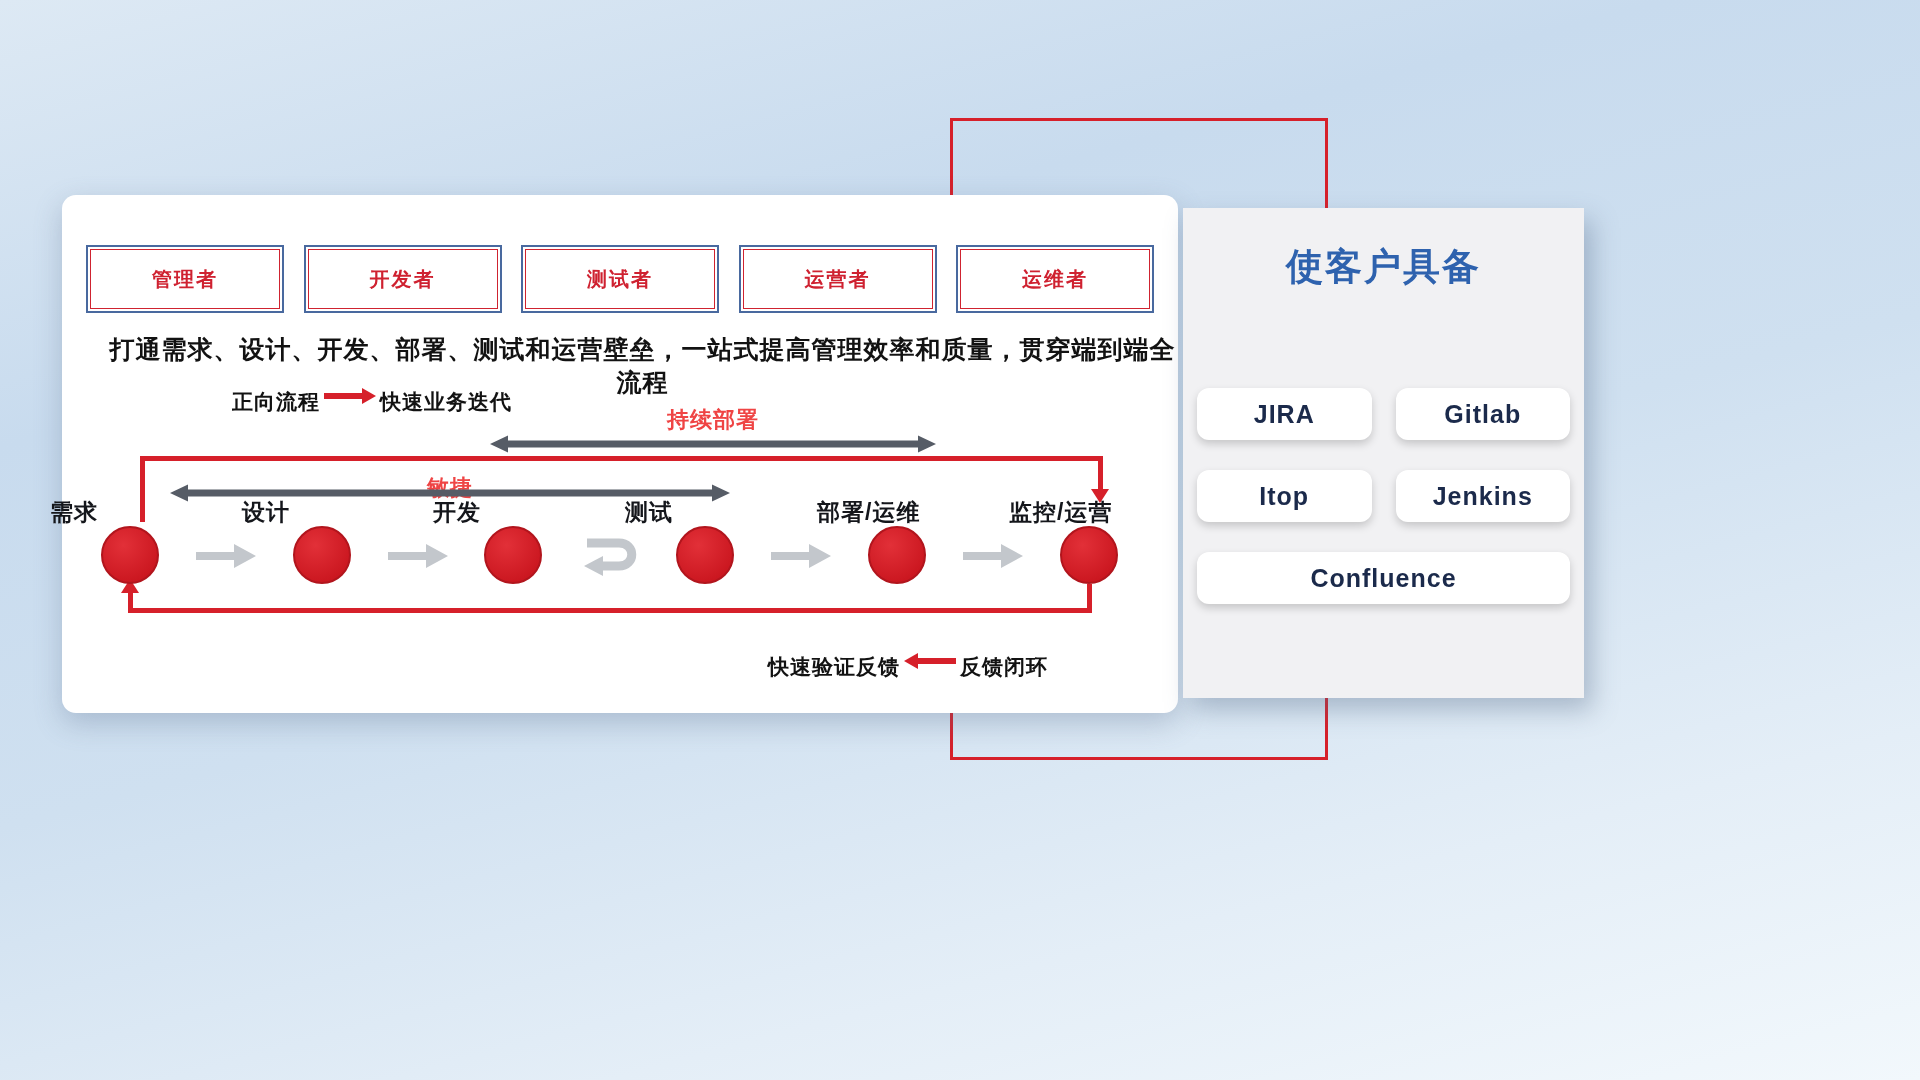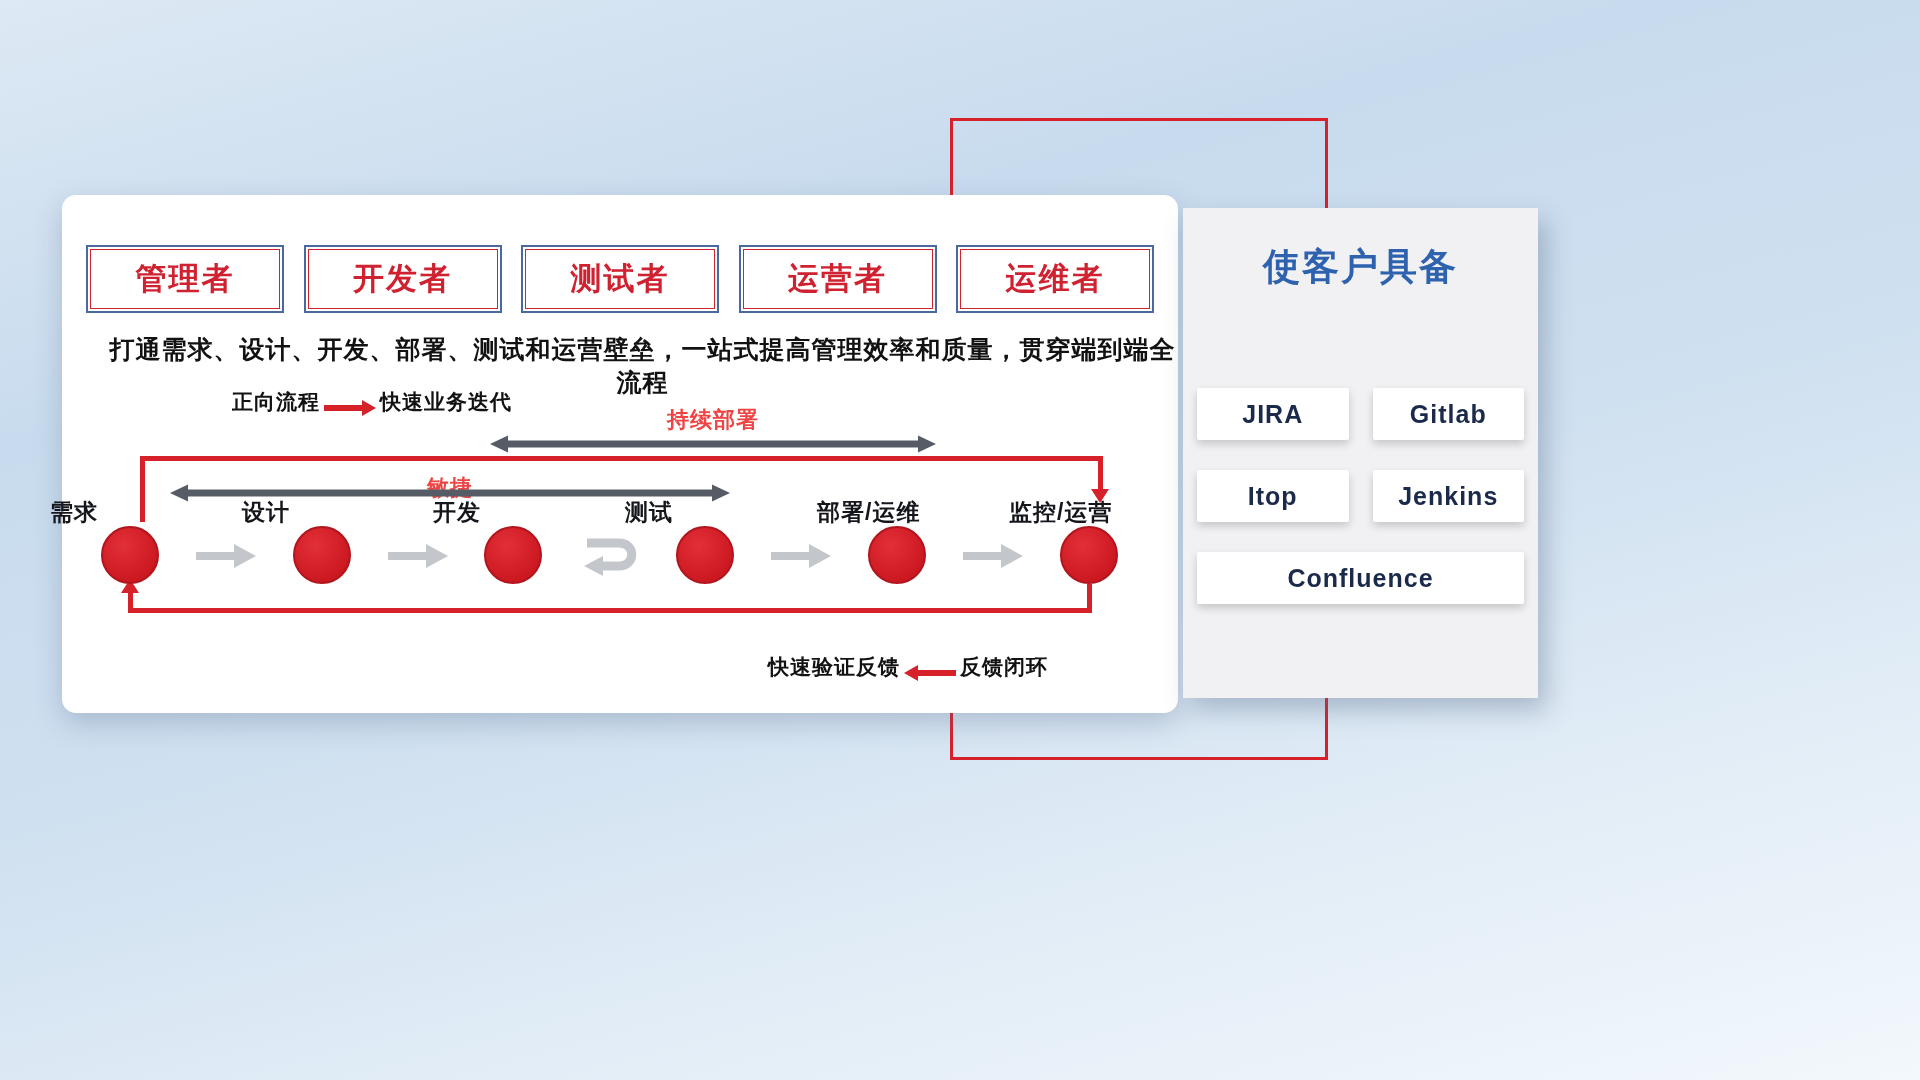--- a/index.html
+++ b/index.html
@@ -40,39 +40,39 @@
     display: flex;
     justify-content: space-between;
   }
   .role-box {
     width: 190px; height: 60px;
     display: flex; align-items: center; justify-content: center;
     border: 1px solid #cf2330;
     outline: 2px solid #49699f;
     outline-offset: 2px;
     color: #cf2130;
-    font-size: 31px;
+    font-size: 20px;
     font-weight: bold;
     letter-spacing: 2px;
     background: #fff;
   }
 
   .subtitle {
     position: absolute;
     left: 0; right: 0; top: 138px;
     text-align: center;
     font-size: 25px;
     font-weight: bold;
     color: #121212;
     letter-spacing: 1px;
     padding-left: 45px;
   }
 
   
-  .legend { position: absolute; display: flex; align-items: flex-end; gap: 4px; }
+  .legend { position: absolute; display: flex; align-items: flex-start; gap: 4px; }
   .legend-forward { left: 170px; top: 193px; }
   .legend-feedback { left: 706px; top: 458px; }
   .legend .lg-text { font-size: 21px; font-weight: bold; color: #121212; letter-spacing: 1px; }
 
   
   .dark-arrow { position: absolute; }
   .cd-arrow   { left: 428px; top: 240px; }
   .agile-arrow{ left: 108px; top: 289px; }
   .dark-arrow-label {
     position: absolute;
@@ -126,21 +126,21 @@
     background: radial-gradient(circle at 38% 32%, #e23038, #cb1720 75%);
     border: 2px solid #b2151d;
   }
   .gray-arrow { position: absolute; top: 349px; }
   .loop-icon  { position: absolute; left: 515px; top: 338px; }
 
   
   .panel {
     position: absolute;
     left: 1183px; top: 208px;
-    width: 355px; height: 490px;
+    width: 401px; height: 490px;
     background: #f1f1f3;
     box-shadow: 8px 12px 24px rgba(85, 105, 135, 0.38);
     z-index: 3;
   }
   .panel-title {
     position: absolute;
     left: 0; right: 0;
     text-align: center;
     font-size: 37px;
     font-weight: bold;
@@ -153,21 +153,21 @@
     position: absolute;
     left: 14px; right: 14px; top: 180px;
     display: grid;
     grid-template-columns: 1fr 1fr;
     column-gap: 24px;
     row-gap: 30px;
   }
   .tool {
     height: 52px;
     background: #ffffff;
-    border-radius: 2px;
+    border-radius: 12px;
     box-shadow: 0 4px 9px rgba(0, 0, 0, 0.18);
     display: flex; align-items: center; justify-content: center;
     font-size: 25px;
     font-weight: bold;
     color: #1b2a4b;
     letter-spacing: 1px;
   }
   .tool-wide { grid-column: 1 / -1; text-align: center; }
 </style>
 </head>

